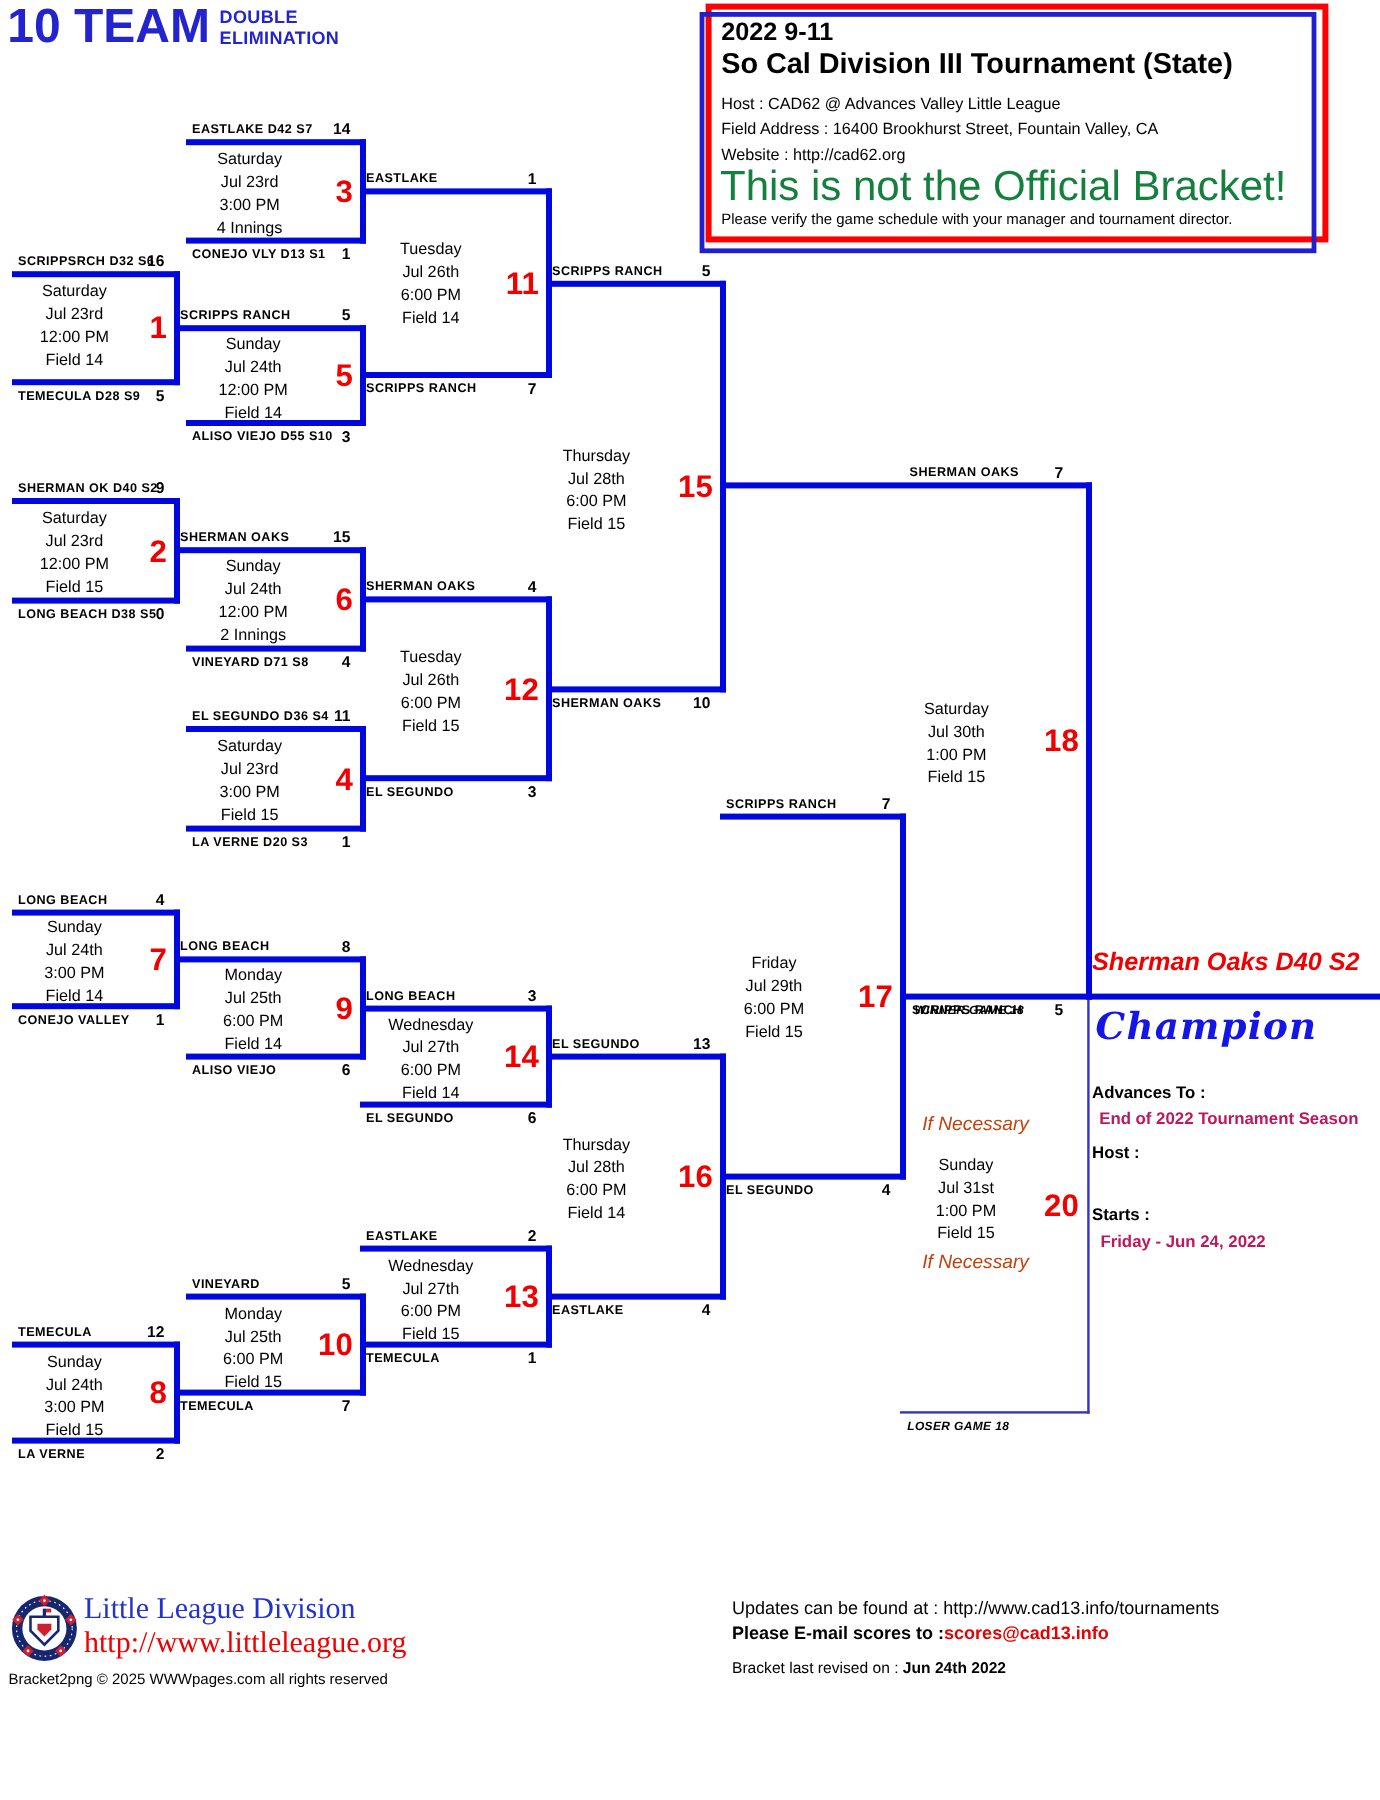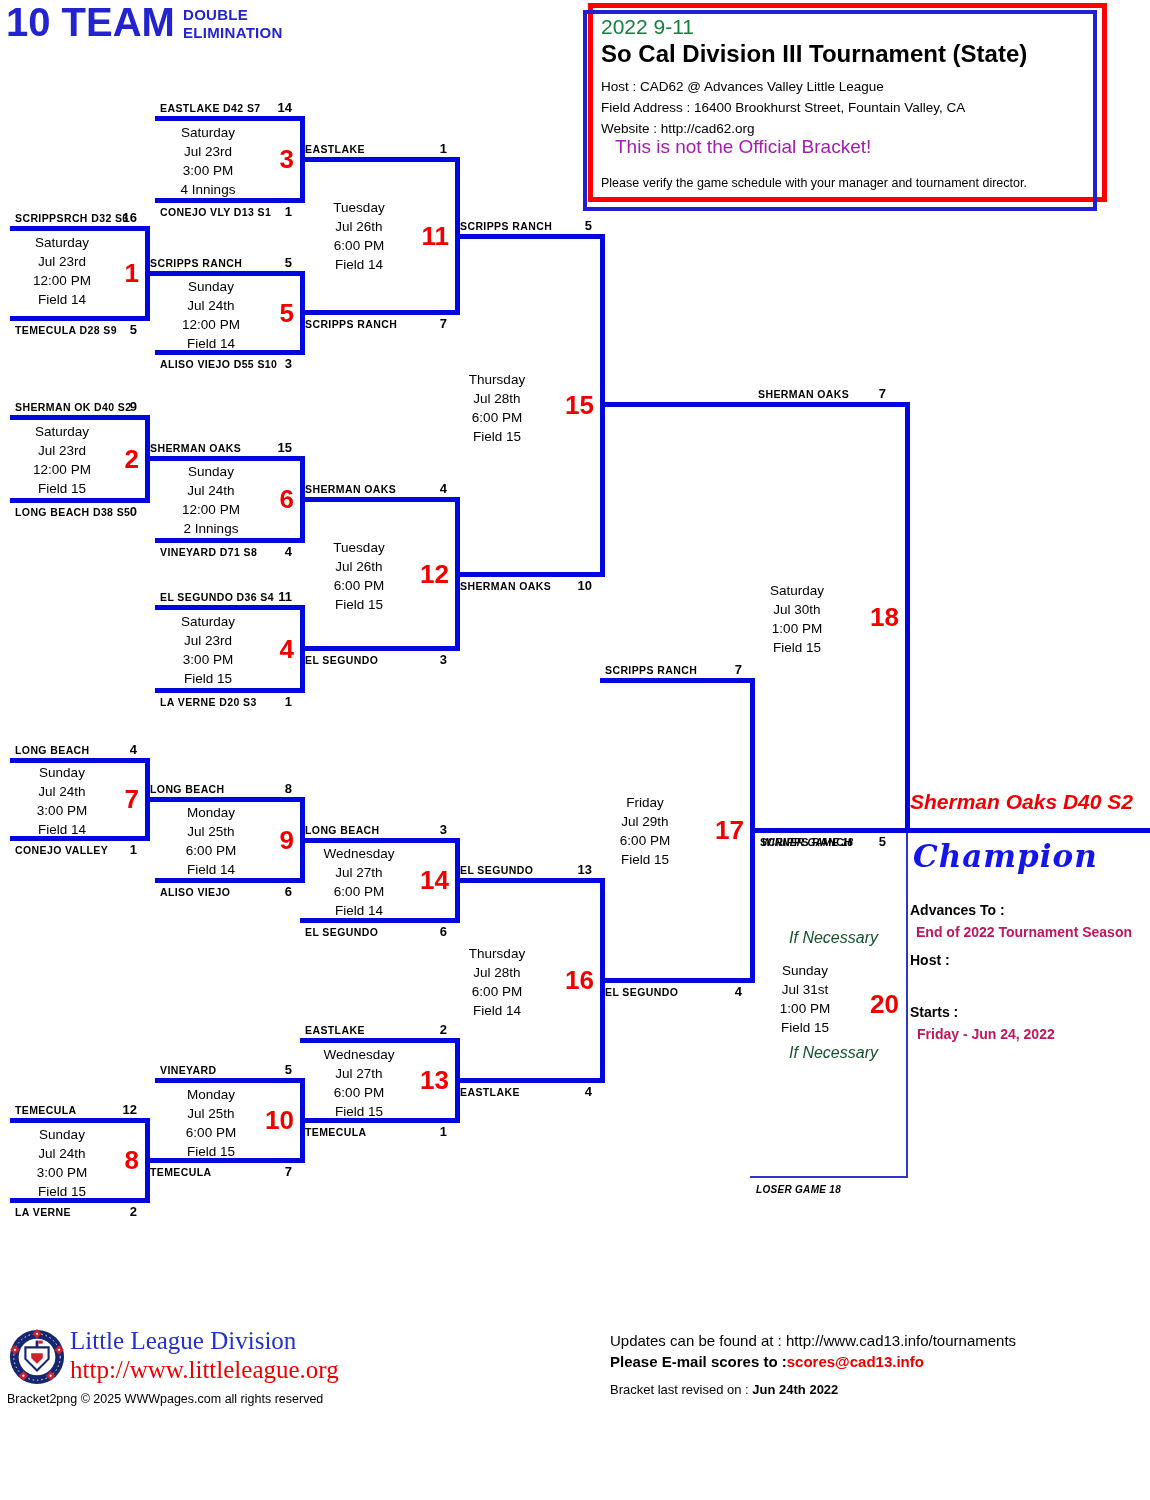--- a/index.html
+++ b/index.html
@@ -14,34 +14,34 @@
   .score{position:absolute;width:46px;text-align:right;font-size:13px;font-weight:bold;color:#000;}
   .gnum{position:absolute;width:52px;text-align:right;font-size:26px;line-height:28px;
         font-weight:bold;color:#f20000;}
   .ginfo{position:absolute;text-align:center;font-size:13.5px;line-height:19px;color:#000;}
   
   .t-team{position:absolute;left:6px;top:0px;font-size:40px;font-weight:bold;color:#2424cf;}
   .t-fmt{position:absolute;left:183px;font-size:15px;font-weight:bold;color:#2424cf;letter-spacing:.3px;}
   
   .hdr-red{position:absolute;left:588px;top:3px;width:509px;height:189px;border:5px solid #f00;}
   .hdr-blue{position:absolute;left:583px;top:10px;width:506px;height:193px;border:4px solid #2020d0;}
-  .hdr-t1{position:absolute;left:601px;top:15px;font-size:21px;font-weight:normal;color:#15803d;}
+  .hdr-t1{position:absolute;left:601px;top:15px;font-size:21px;font-weight:bold;color:#000000;}
   .hdr-t2{position:absolute;left:601px;top:40px;font-size:24px;font-weight:bold;color:#000;}
   .hdr-d{position:absolute;left:601px;font-size:13.5px;color:#000;}
-  .hdr-warn{position:absolute;left:615px;top:136px;font-size:19px;color:#a21caf;}
+  .hdr-warn{position:absolute;left:600px;top:136px;font-size:35px;color:#15803d;}
   .hdr-sub{position:absolute;left:601px;top:176px;font-size:12.5px;color:#000;}
   
   .champname{position:absolute;left:910px;top:790px;width:238px;font-size:21px;
              font-style:italic;font-weight:bold;color:#f00000;white-space:nowrap;}
   .champword{position:absolute;left:913px;top:838px;font-size:31px;font-weight:bold;font-style:italic;
              color:#1515e8;font-family:"DejaVu Serif",serif;letter-spacing:1px;}
   .cp-label{position:absolute;font-size:14px;font-weight:bold;color:#000;}
   .cp-red{position:absolute;font-size:14px;font-weight:bold;color:#be185d;white-space:nowrap;}
   .annot{position:absolute;font-size:10px;font-weight:bold;font-style:italic;letter-spacing:.3px;color:#000;}
-  .ifnec{position:absolute;width:130px;text-align:right;color:#14532d;font-size:16px;font-style:italic;}
+  .ifnec{position:absolute;width:130px;text-align:center;color:#c2410c;font-size:16px;font-style:italic;}
   
   .f-brand1{position:absolute;left:70px;top:1327px;font-family:"Liberation Serif",serif;
             font-size:25px;color:#2233cc;}
   .f-brand2{position:absolute;left:70px;top:1356px;font-family:"Liberation Serif",serif;
             font-size:25px;color:#ee0000;}
   .f-copy{position:absolute;left:7px;top:1392px;font-size:12.5px;color:#000;}
   .f-upd{position:absolute;left:610px;top:1332px;font-size:15px;color:#000;}
   .f-email{position:absolute;left:610px;top:1353px;font-size:15px;font-weight:bold;color:#000;}
   .f-email .red{color:#e80000;}
   .f-rev{position:absolute;left:610px;top:1382px;font-size:13px;color:#000;}

